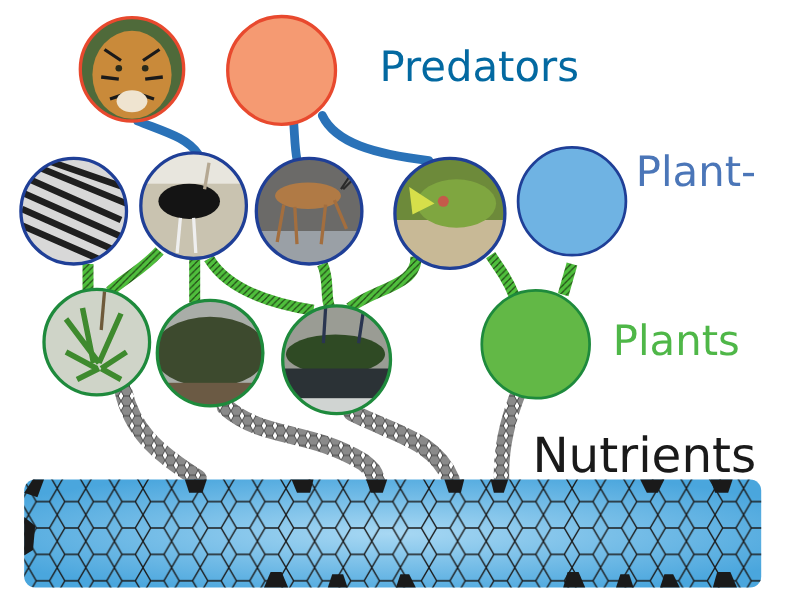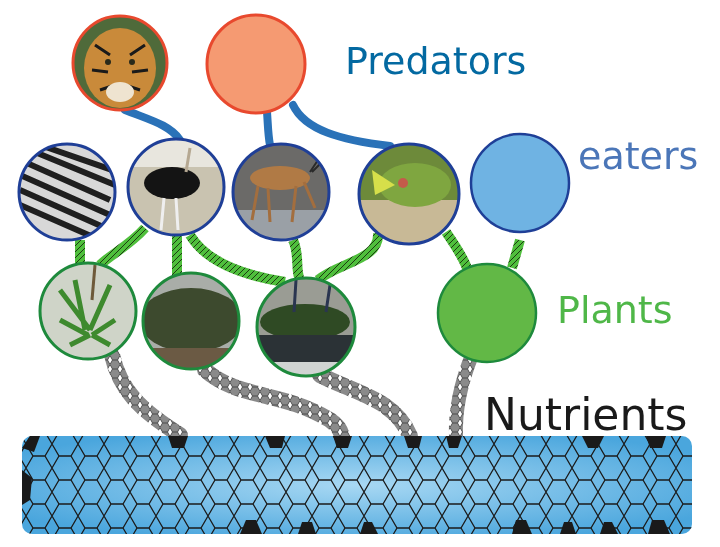--- a/index.html
+++ b/index.html
@@ -177,16 +177,16 @@
       <rect x="257" y="362" width="100" height="16" fill="#d0d4d2"></rect>
       <path d="M296 280 L294 312 M330 285 L326 312" stroke="#2a3550" stroke-width="3"></path>
     </g>
     <circle cx="306" cy="327" r="49" fill="none" stroke="#1e8a3c" stroke-width="3"></circle>
   </g>
   <circle cx="487" cy="313" r="49" fill="#62b846" stroke="#1e8a3c" stroke-width="2.5"></circle>
 </svg>
 
 <div class="label lbl-pred">Predators</div>
 <div class="label lbl-herb">
-  <div>eaters</div>
+  <div>Plant-</div>
 </div>
 <div class="label lbl-plant">Plants</div>
 <div class="label lbl-nutr">Nutrients</div>
 
 </body></html>

